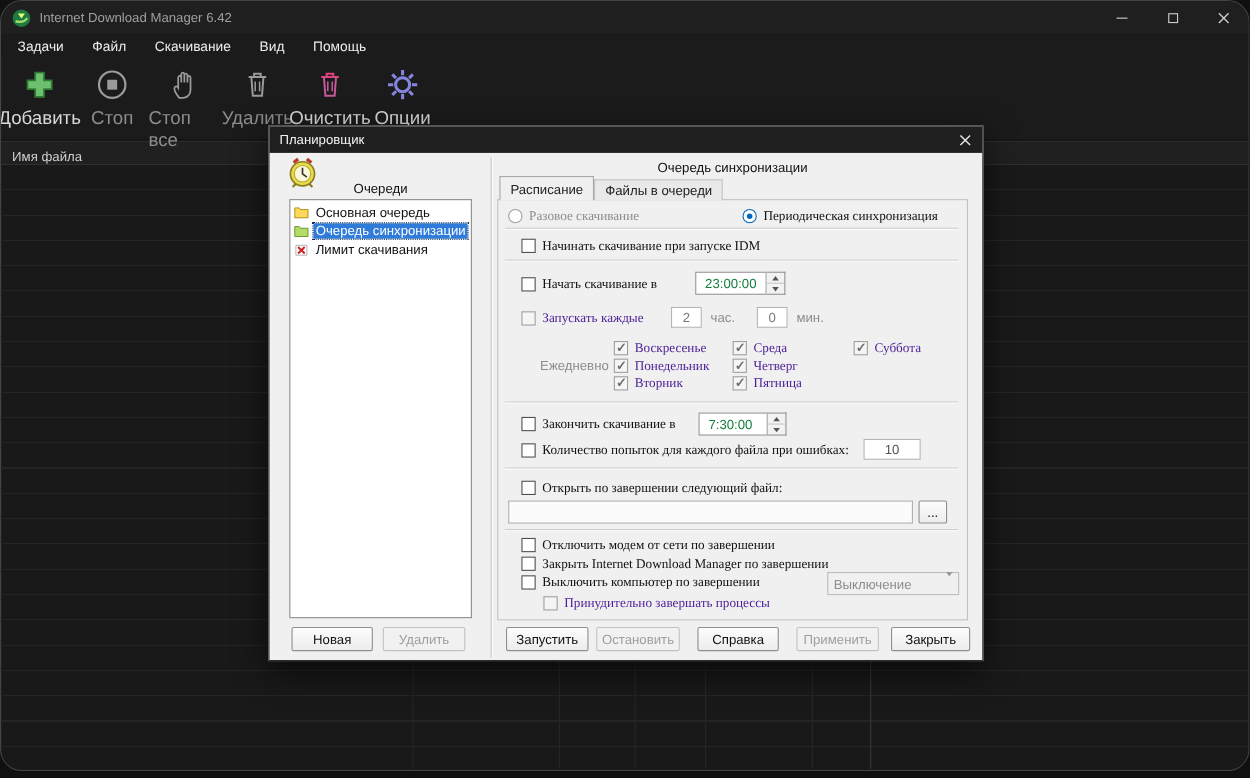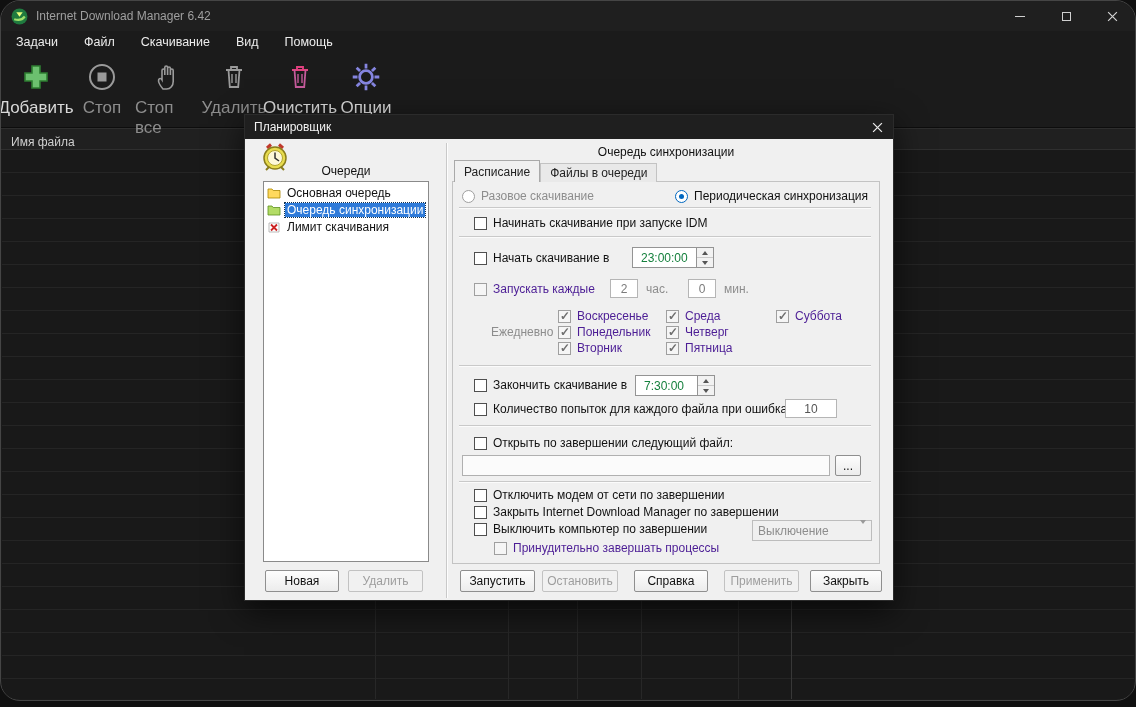--- a/index.html
+++ b/index.html
@@ -55,21 +55,21 @@
 
   
   .pane-header { position:absolute; left:207px; top:6px; width:428px; text-align:center; color:#111; }
   .tabs { position:absolute; left:209px; top:21px; display:flex; align-items:flex-end; z-index:2; }
   .tab { height:19px; margin-top:2px; display:flex; align-items:center; padding:0 9px; background:#e9e9e9; border:1px solid #c3c3c3; border-bottom:none; color:#222; }
   .tab.active { height:22px; margin-top:0; background:#f0f0f0; border-color:#a9a9a9; }
   .tab-box { position:absolute; left:207px; top:42px; width:428px; height:383px; border:1px solid #c3c3c3; background:#f0f0f0; }
   .sep { position:absolute; left:214px; width:412px; height:2px; border-top:1px solid #c9c9c9; border-bottom:1px solid #fbfbfb; }
 
   
-  .cb, .radio { position:absolute; display:flex; align-items:center; gap:6px; white-space:nowrap; cursor:default; }
+  .cb, .radio { position:absolute; display:flex; align-items:center; gap:6px; white-space:nowrap; cursor:default;font-family:Liberation Serif, serif; }
   .cb .box { width:13px; height:13px; background:#fff; border:1px solid #4f4f4f; flex:none; position:relative; }
   .cb.checked .box::after { content:"✓"; position:absolute; left:1px; top:-2px; font-size:12px; font-weight:bold; color:#444; }
   .cb.disabled { color:#4c1d95; }
   .cb.disabled .box { border-color:#9f9f9f; background:#f5f5f5; }
   .cb.disabled.checked .box::after { color:#6f6f6f; }
   .radio .dot { width:13px; height:13px; border-radius:50%; background:#fff; border:1px solid #4f4f4f; flex:none; position:relative; }
   .radio.selected .dot { border-color:#0067c0; }
   .radio.selected .dot::after { content:""; position:absolute; left:3px; top:3px; width:5px; height:5px; border-radius:50%; background:#0067c0; }
   .radio.disabled { color:#8d8d8d; }
   .radio.disabled .dot { border-color:#9f9f9f; }

